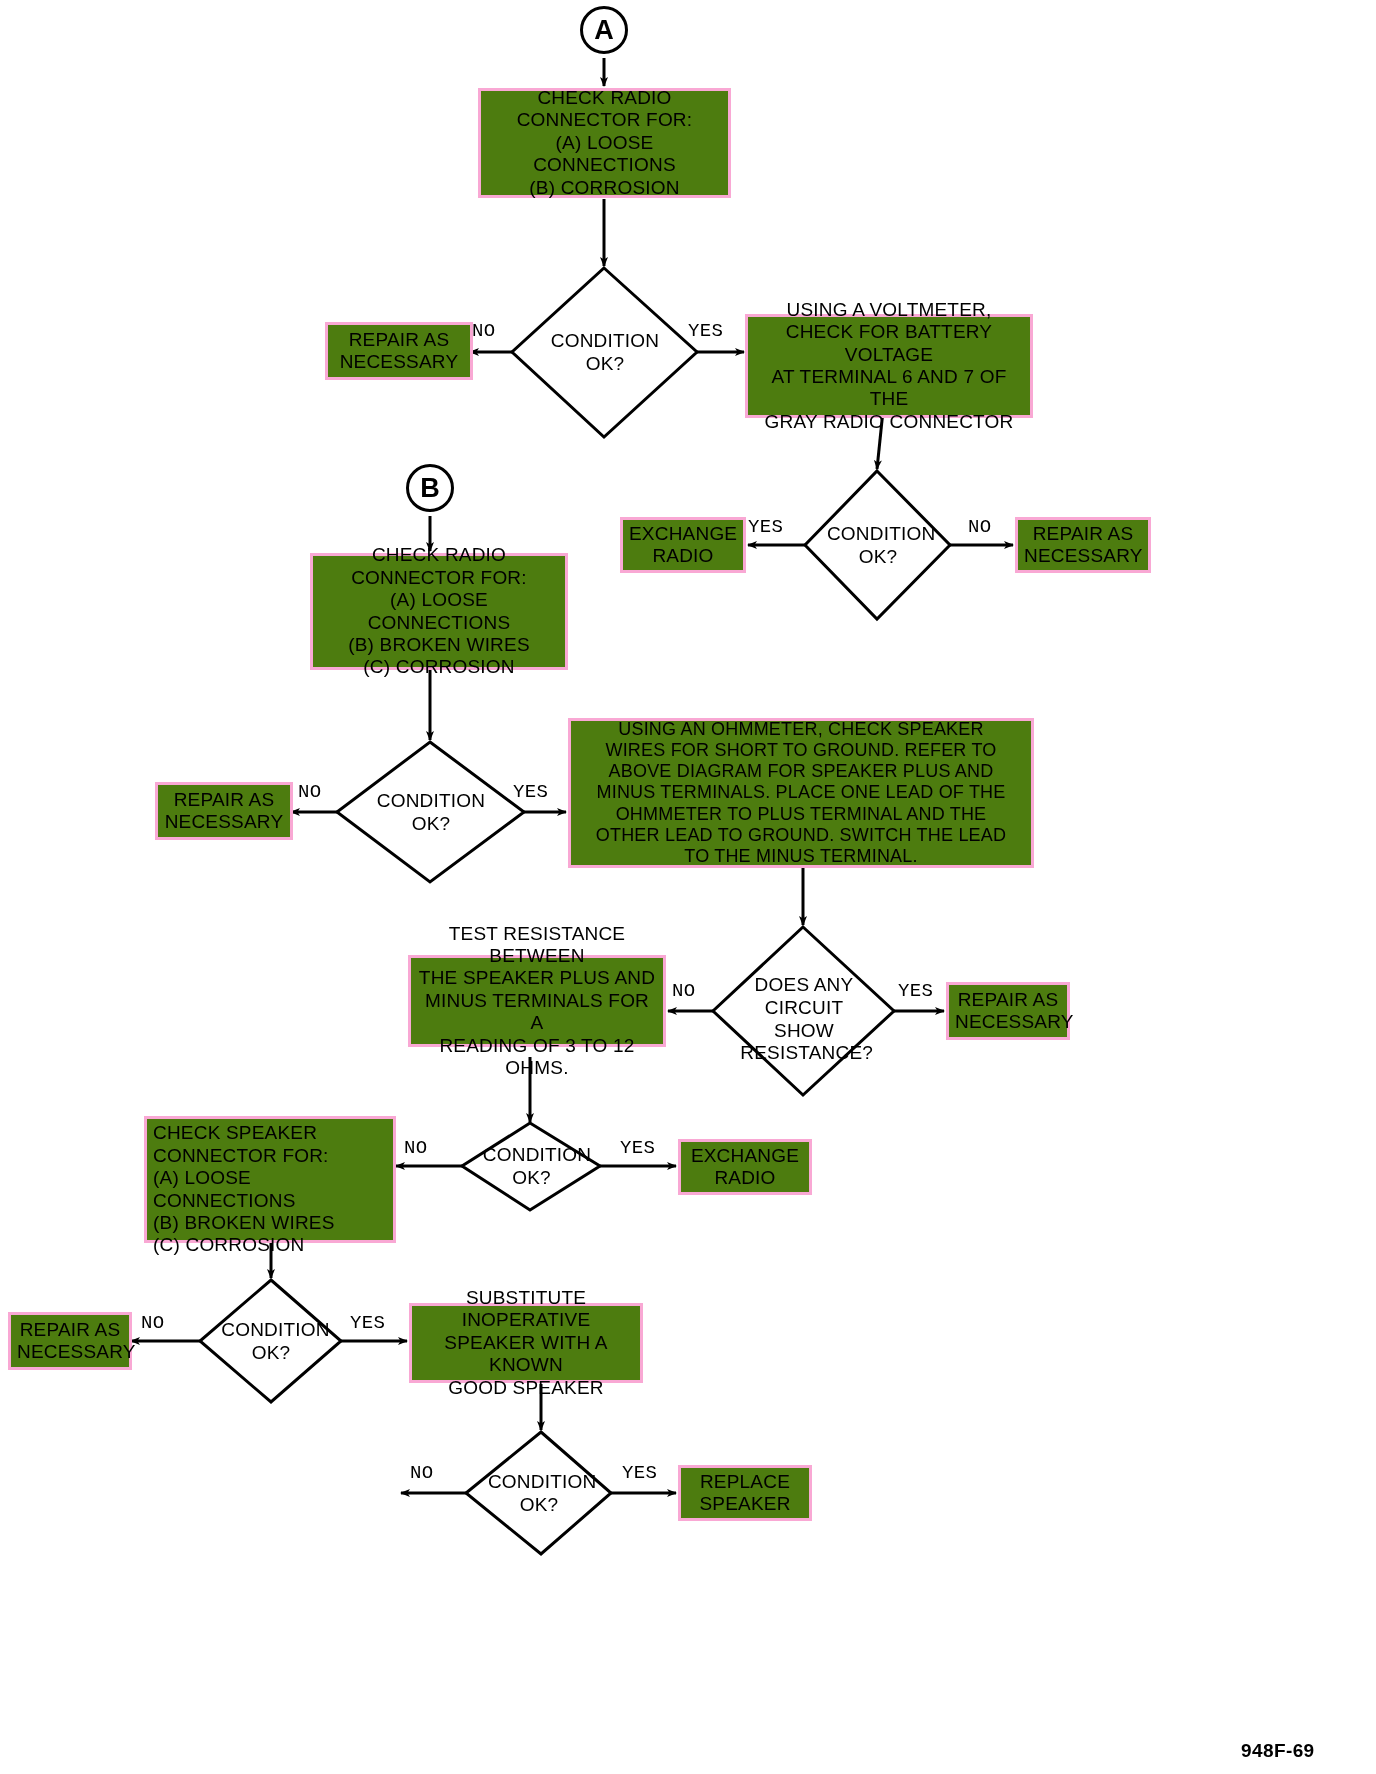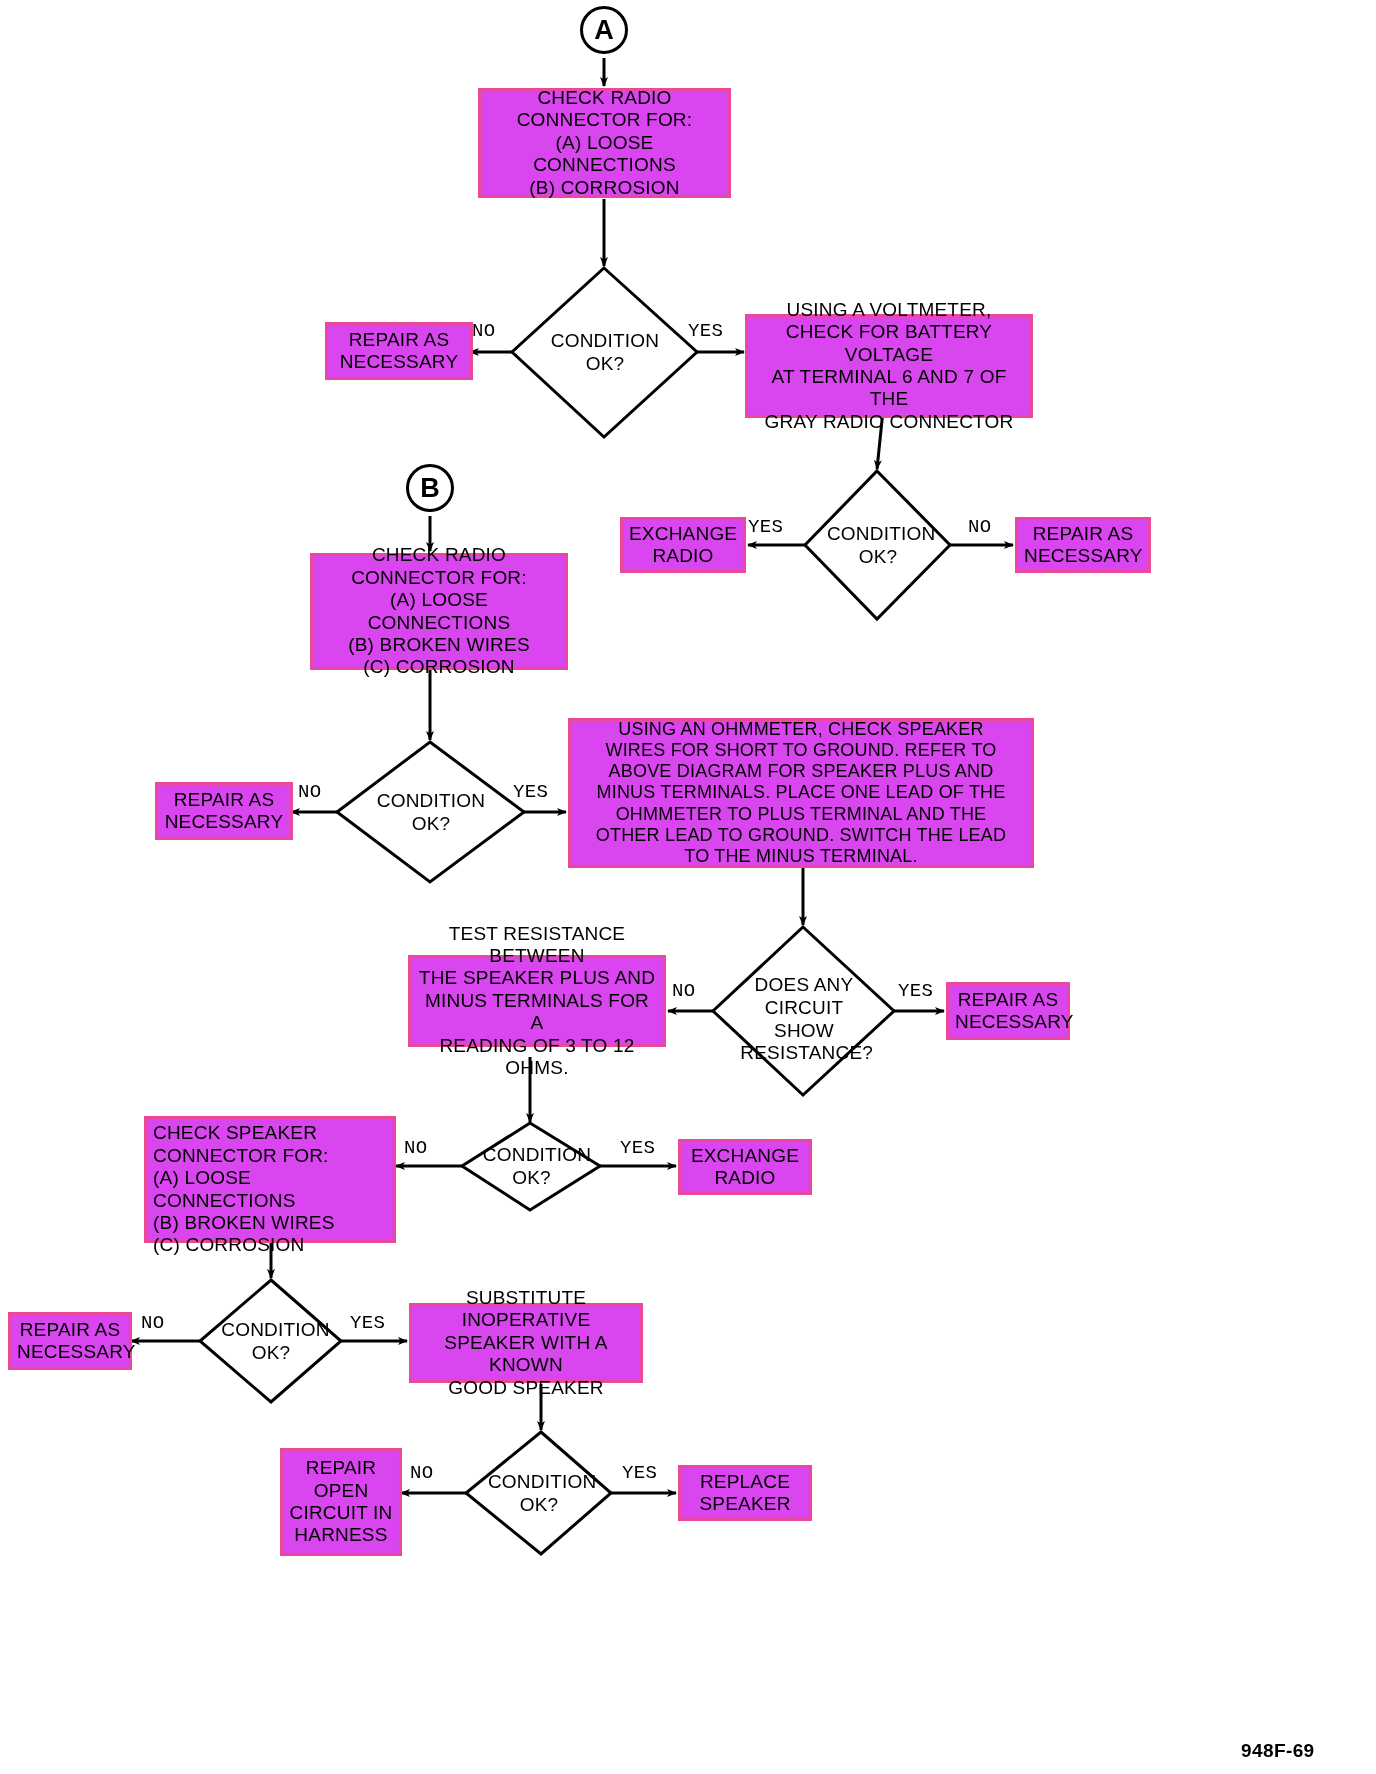--- a/index.html
+++ b/index.html
@@ -22,22 +22,22 @@
   .node {
     position: absolute;
     box-sizing: border-box;
     display: flex;
     align-items: center;
     justify-content: center;
     text-align: center;
     letter-spacing: 0.2px;
   }
   .box {
-    border: 3px solid #ec4899;
-    background: #d946ef;
+    border: 3px solid #f9a8d4;
+    background: #4d7c0f;
     padding: 4px 6px;
     line-height: 1.18;
   }
   .box .txt {
     width: 100%;
     white-space: pre-line;
   }
   .box.left .txt { text-align: left; margin-top: 20px; }
   .connector {
     border: 3px solid #000;
@@ -236,26 +236,20 @@
     <span class="txt">SUBSTITUTE INOPERATIVE
 SPEAKER WITH A KNOWN
 GOOD SPEAKER</span>
   </div>
 
   <div class="node box" style="left:678px; top:1465px; width:134px; height:56px; font-size:19px;align-items:center;">
     <span class="txt">REPLACE
 SPEAKER</span>
   </div>
 
-  <div class="node box" style="left:280px; top:1448px; width:122px; height:108px; font-size:19px;">
-    <span class="txt">REPAIR
-OPEN
-CIRCUIT IN
-HARNESS</span>
-  </div>
 
   <div class="node diamond" style="left:512px; top:268px; width:186px; height:170px; font-size:19px;">
     <span class="dlabel">CONDITION
 OK?</span>
   </div>
 
   <div class="node diamond" style="left:805px; top:471px; width:146px; height:149px; font-size:19px;">
     <span class="dlabel">CONDITION
 OK?</span>
   </div>

